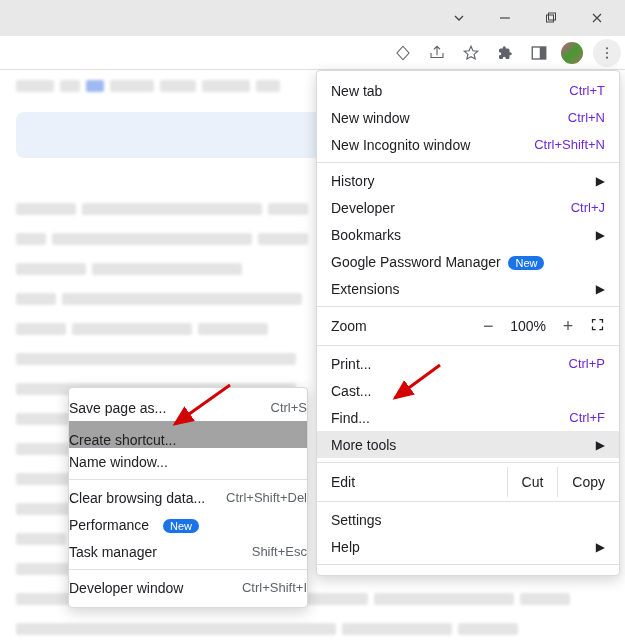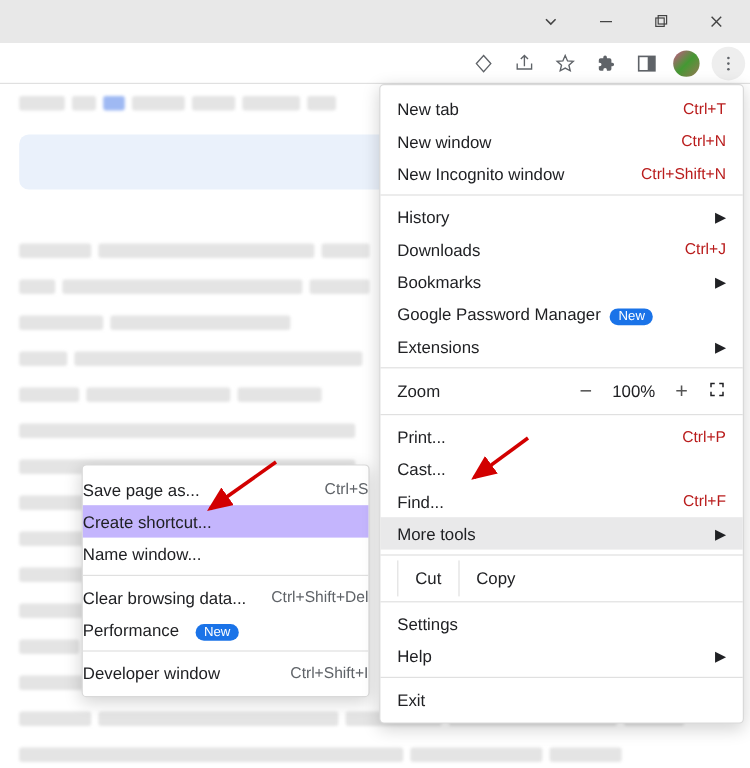--- a/index.html
+++ b/index.html
@@ -116,21 +116,21 @@
     align-items:center;
     justify-content:space-between;
     height: 27px;
     padding: 0 14px;
     cursor:pointer;
     font-size: 14px;
     color:#202124;
   }
   .menu-item:hover, .menu-item.hovered { background:#e9e9ea; }
   .menu-right {
-    color: #b91c1c;
+    color: #6d28d9;
     font-size: 13px;
     display:flex;
     align-items:center;
     gap:6px;
   }
   .submenu-arrow { color:#202124; font-size: 12px;}
   .divider { height:1px; background:#e0e0e0; margin:4px 0; }
   .new-badge {
     background:#1a73e8;
     color:#fff;
@@ -181,21 +181,21 @@
   }
   .sub-item {
     display:flex;
     justify-content:space-between;
     align-items:center;
     height:27px;
     padding: 0 0;
     cursor:pointer;
     font-size:14px;
   }
-  .sub-item:hover, .sub-item.hovered { background:#c4b5fd;}
+  .sub-item:hover, .sub-item.hovered { background:#a3a3a3;align-items:flex-end;}
   .sub-right { color:#5f6368; font-size:13px;}
   .sub-item .new-badge { margin-left:6px;}
   
   .arrow {
     position:absolute;
     z-index: 40;
     pointer-events:none;
   }
 </style>
 </head>
@@ -363,21 +363,21 @@
   <div class="menu-item">
     <span>New Incognito window</span>
     <span class="menu-right">Ctrl+Shift+N</span>
   </div>
   <div class="divider"></div>
   <div class="menu-item">
     <span>History</span>
     <span class="menu-right submenu-arrow">▶</span>
   </div>
   <div class="menu-item">
-    <span>Downloads</span>
+    <span>Developer</span>
     <span class="menu-right">Ctrl+J</span>
   </div>
   <div class="menu-item">
     <span>Bookmarks</span>
     <span class="menu-right submenu-arrow">▶</span>
   </div>
   <div class="menu-item">
     <span><span>Google Password Manager</span>&nbsp;&nbsp;<span class="new-badge">New</span></span>
   </div>
   <div class="menu-item">
@@ -409,55 +409,57 @@
   <div class="menu-item">
     <span>Find...</span>
     <span class="menu-right">Ctrl+F</span>
   </div>
   <div class="menu-item hovered">
     <span>More tools</span>
     <span class="menu-right submenu-arrow">▶</span>
   </div>
   <div class="divider"></div>
   <div class="edit-row">
+    <span class="edit-label">Edit</span>
     <span class="edit-action">Cut</span>
     <span class="edit-action">Copy</span>
   </div>
   <div class="divider"></div>
   <div class="menu-item">
     <span>Settings</span>
   </div>
   <div class="menu-item">
     <span>Help</span>
     <span class="menu-right submenu-arrow">▶</span>
   </div>
   <div class="divider"></div>
-  <div class="menu-item">
-    <span>Exit</span>
-  </div>
 </div>
 
 <div class="submenu">
   <div class="sub-item">
     <span>Save page as...</span>
     <span class="sub-right">Ctrl+S</span>
   </div>
   <div class="sub-item hovered">
     <span>Create shortcut...</span>
   </div>
   <div class="sub-item">
     <span>Name window...</span>
   </div>
   <div class="divider"></div>
   <div class="sub-item">
     <span>Clear browsing data...</span>
     <span class="sub-right">Ctrl+Shift+Del</span>
   </div>
   <div class="sub-item">
     <span><span>Performance</span>&nbsp;&nbsp;<span class="new-badge">New</span></span>
+  </div>
+  <div class="sub-item">
+    <span>Task manager</span>
+    <span class="sub-right">Shift+Esc</span>
   </div>
   <div class="divider"></div>
   <div class="sub-item">
     <span>Developer window</span>
     <span class="sub-right">Ctrl+Shift+I</span>
   </div>
 </div>
 
 <svg class="arrow" style="top:360px;left:385px" width="60" height="44" viewBox="0 0 60 44">
   <defs>

